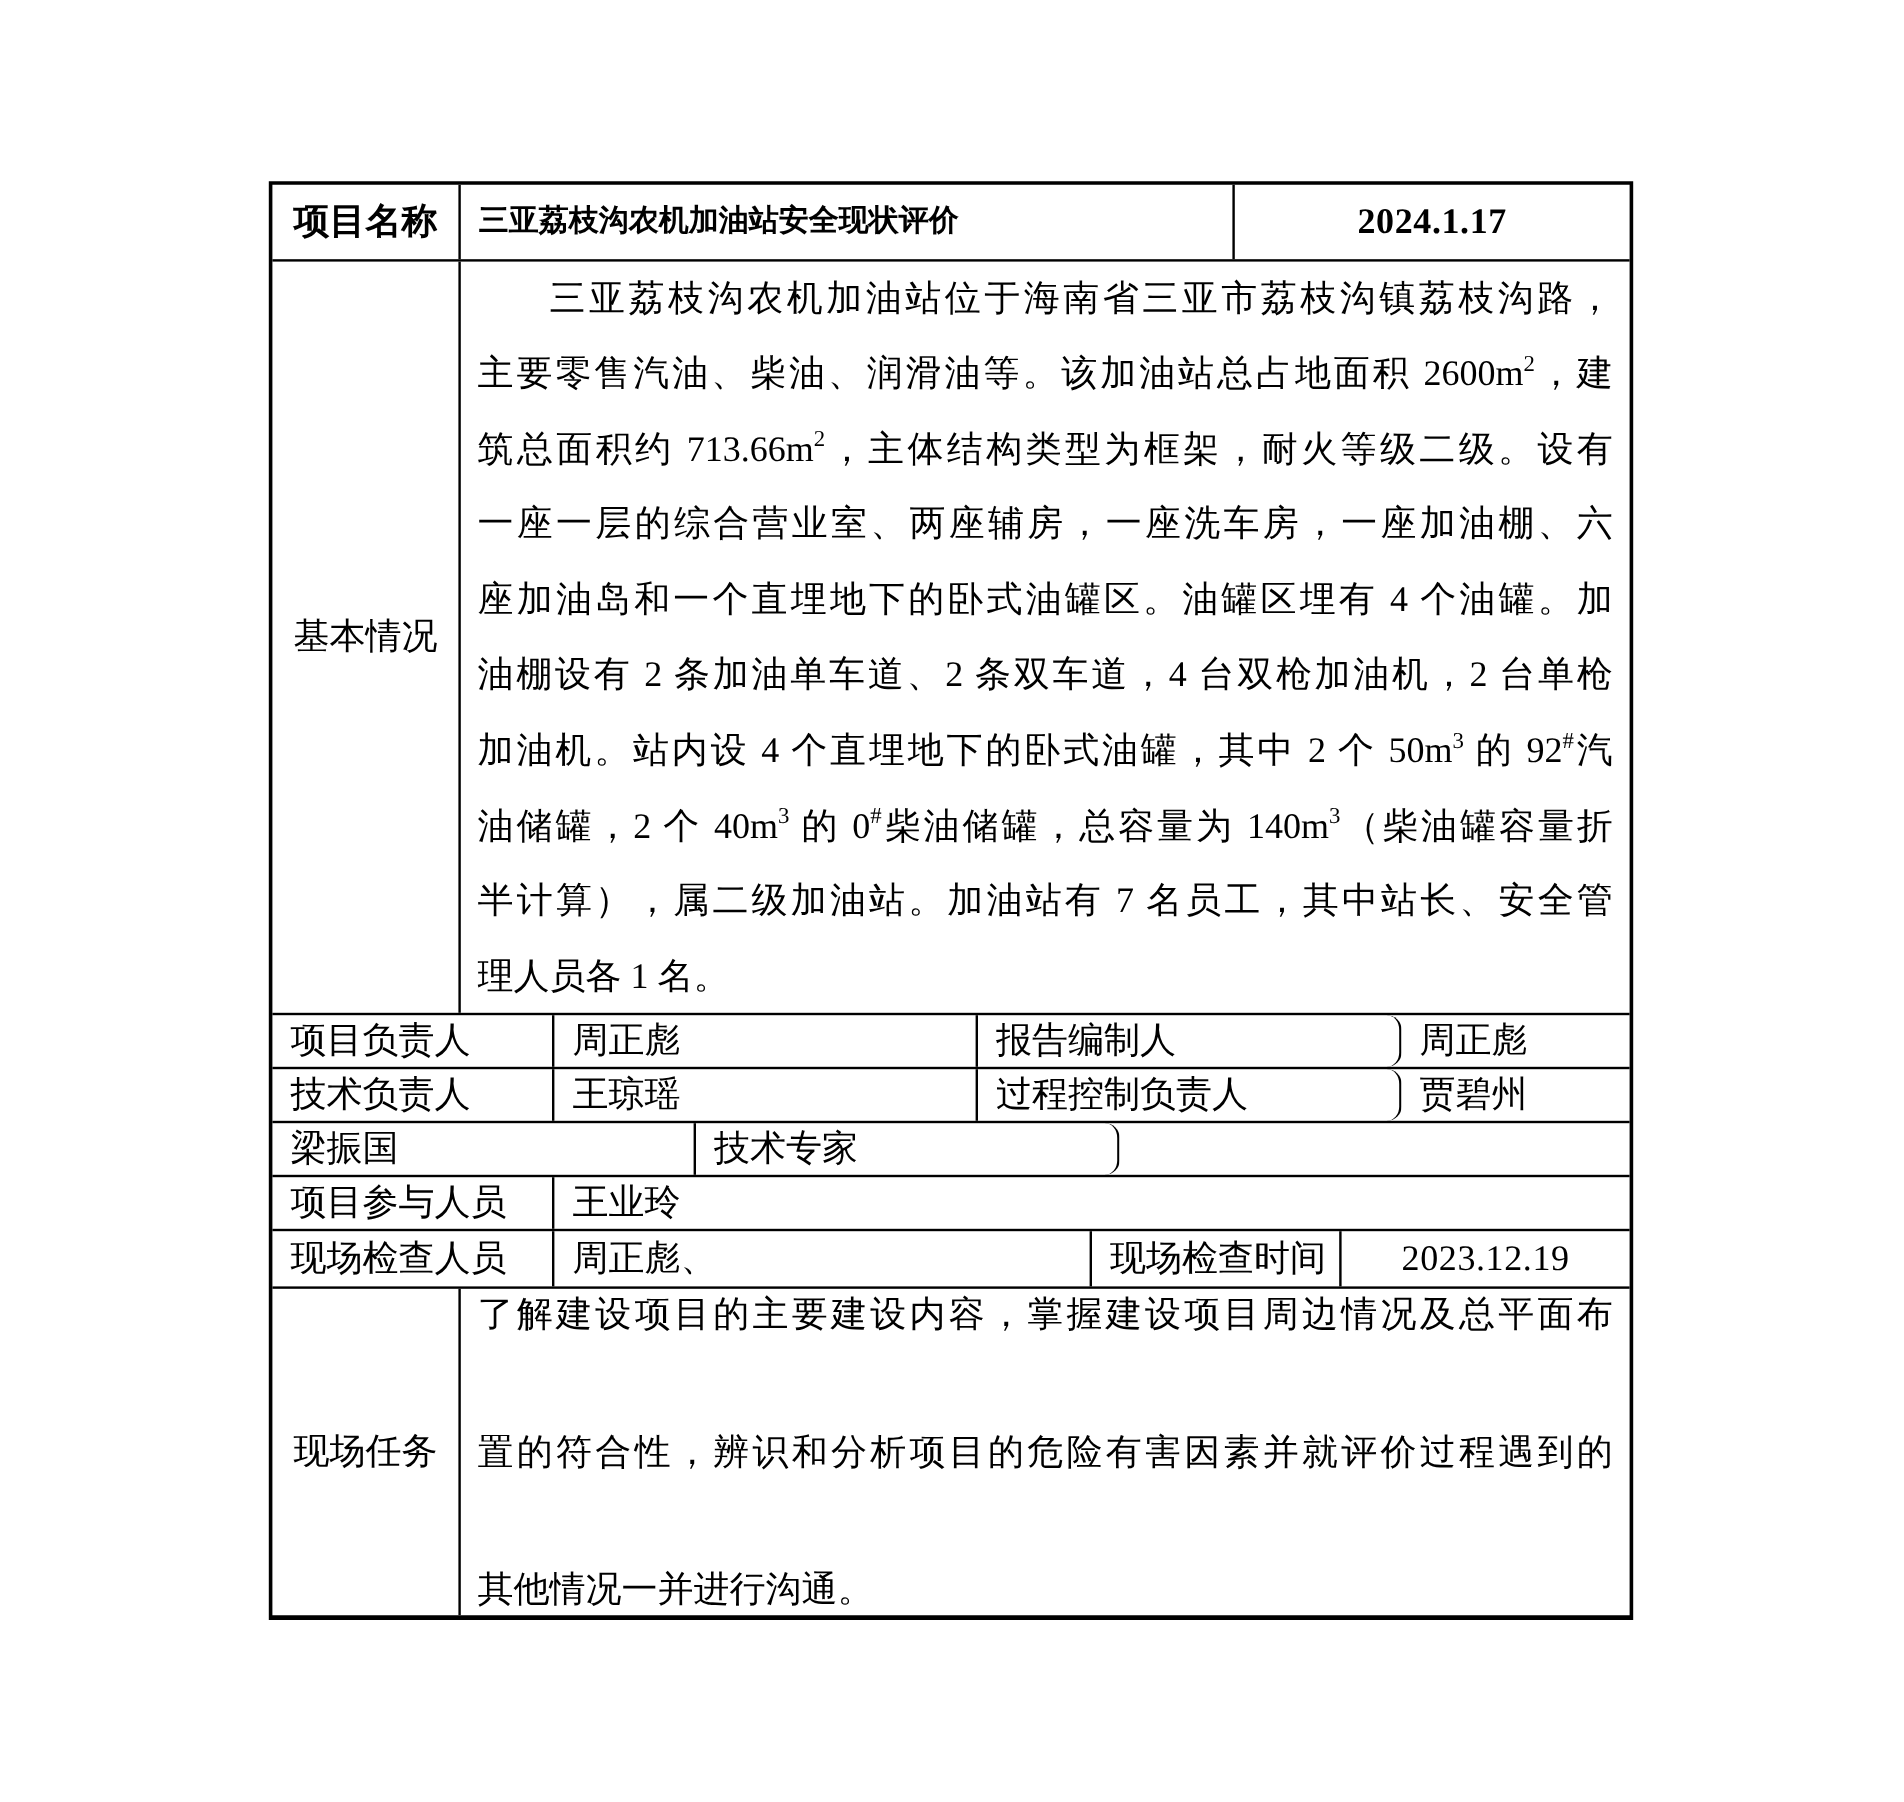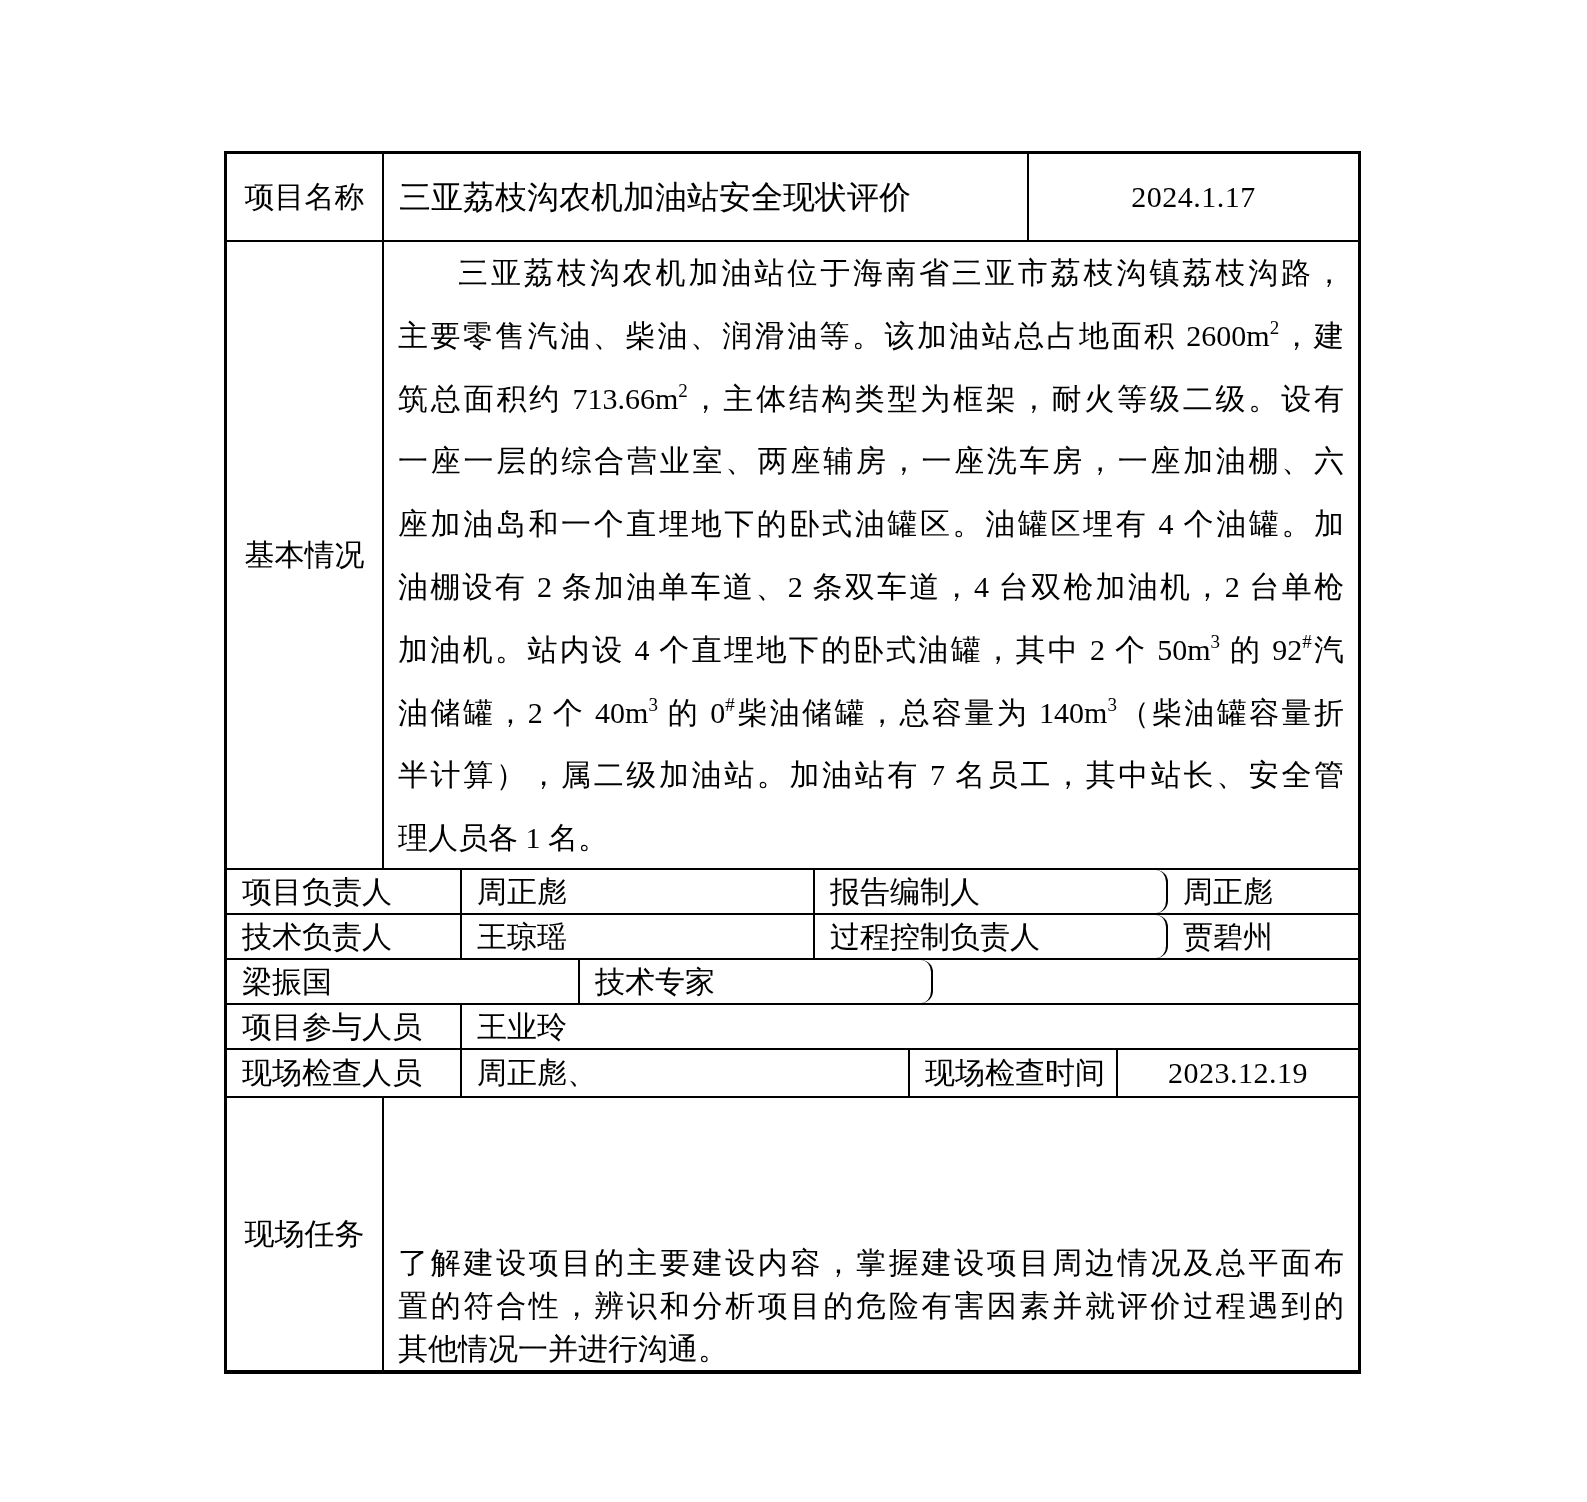--- a/index.html
+++ b/index.html
@@ -16,46 +16,46 @@
   .row:last-child{border-bottom:none;}
   .cell{
     border-right:2px solid #000;box-sizing:border-box;
     display:flex;align-items:center;font-size:30px;line-height:1.2;
     overflow:hidden;
   }
   .cell:last-child{border-right:none;}
   .center{justify-content:center;text-align:center;}
   .padl{padding-left:15px;}
   
-  .r1{height:88px;}
+  .r1{height:64px;font-weight:bold;}
   .r2{height:628px;}
   .r3,.r4,.r5,.r6{height:45px;}
   .r7{height:48px;}
   .r8{height:272px;}
   
   .w-head-label{width:157px;}
-  .w-head-title{width:645px;font-size:32px;}
+  .w-head-title{width:645px;font-size:25px;}
   .w-head-pub{width:164px;}
   .w-flex{flex:1 1 auto;}
   .w-plabel{width:235px;}
   .w-pvalue{width:353px;}
   .w-plabel2{width:353px;border-radius:12px;}
   .w-ivalue{width:448px;}
   .w-itlabel{width:208px;}
   
   .basic-cell{display:block;padding:0 14px;}
   .bline{
     height:62.8px;line-height:62.8px;font-size:30px;
     text-align:justify;text-align-last:justify;overflow:hidden;
   }
   .bline.first{text-indent:60px;}
   .bline.last{text-align-last:left;}
   .sup{font-size:19px;position:relative;top:-12px;}
   
-  .task-cell{display:flex;flex-direction:column;justify-content:flex-end;padding:0 14px;align-items:stretch;}
+  .task-cell{display:flex;flex-direction:column;justify-content:space-between;padding:0 14px;align-items:stretch;}
   .tline{
     height:43px;line-height:43px;font-size:30px;
     text-align:justify;text-align-last:justify;overflow:hidden;
   }
   .tline.last{text-align-last:left;}
   .num{letter-spacing:0.5px;}
 </style>
 </head>
 <body>
 

